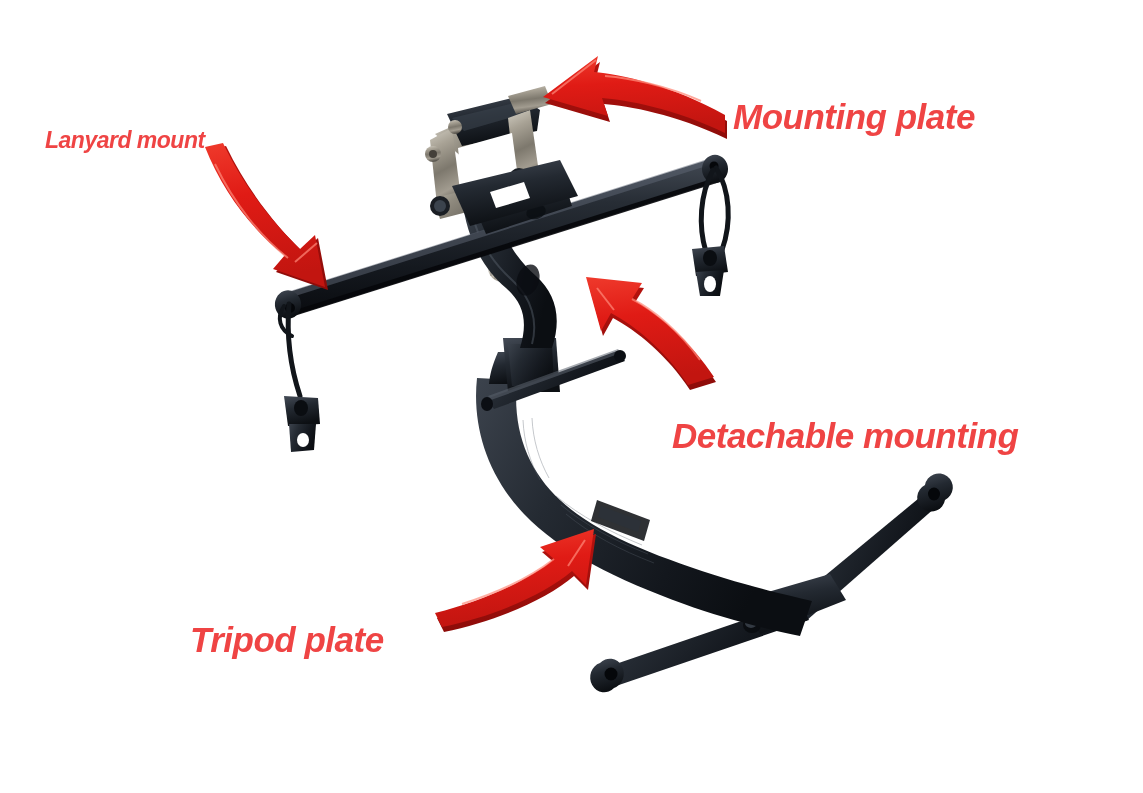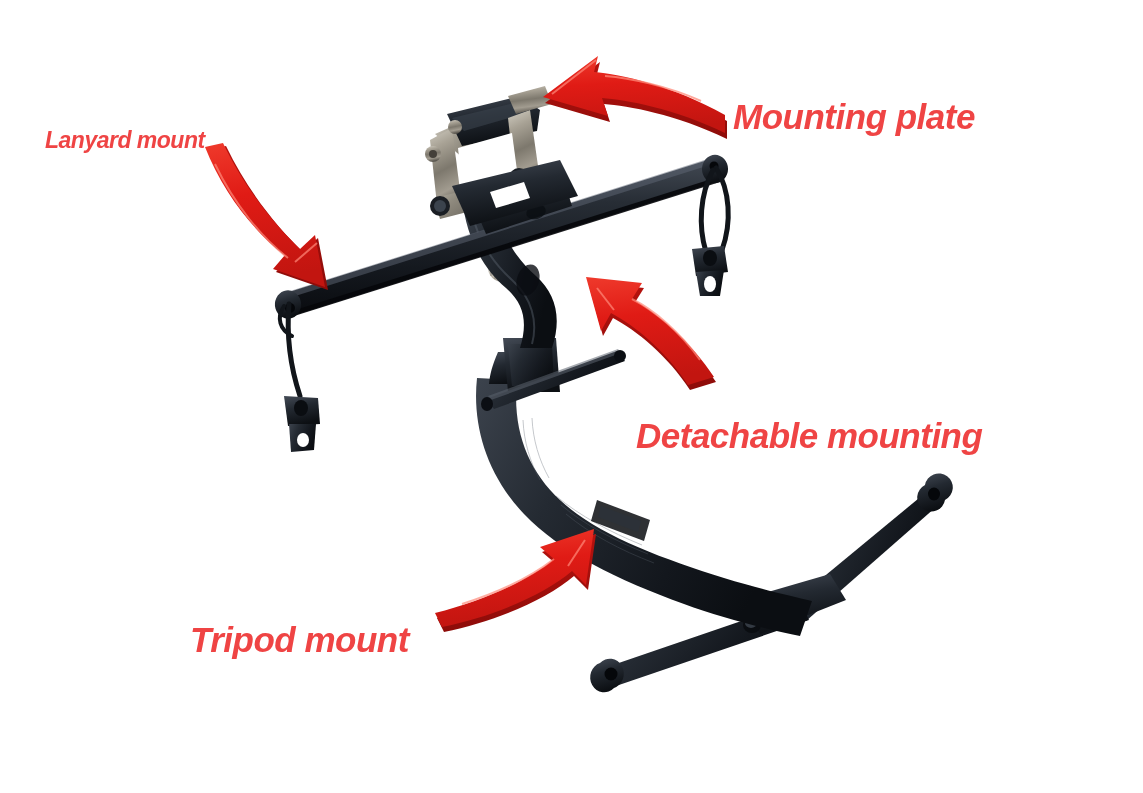--- a/index.html
+++ b/index.html
@@ -31,21 +31,21 @@
     font-weight: bold;
     font-style: italic;
     letter-spacing: -0.5px;
     line-height: 1.18;
     white-space: pre-line;
     -webkit-font-smoothing: antialiased;
   }
   .callout .ln { display: block; }
   #label-lanyard-mount  { left: 45px;  top: 100px; font-size: 23px; }
   #label-mounting-plate { left: 733px; top: 55px;  font-size: 35px; }
-  #label-detachable-arm { left: 636px; top: 374px; font-size: 35px; }
+  #label-detachable-arm { left: 672px; top: 374px; font-size: 35px; }
   #label-tripod-point   { left: 190px; top: 578px; font-size: 35px; }
 </style>
 </head>
 <body>
 
 <div id="stage">
 
   <svg id="scene" viewBox="0 0 1143 793" aria-hidden="true">
     <defs>
       <linearGradient id="gBlackBar" x1="0" y1="0" x2="0" y2="1">
@@ -281,16 +281,16 @@
 
   <div class="callout" id="label-mounting-plate">
     <span class="ln">Mounting plate</span>
   </div>
 
   <div class="callout" id="label-detachable-arm">
     <span class="ln">Detachable mounting</span>
   </div>
 
   <div class="callout" id="label-tripod-point">
-    <span class="ln">Tripod mount</span>
+    <span class="ln">Tripod plate</span>
   </div>
 
 </div>
 
 </body></html>

